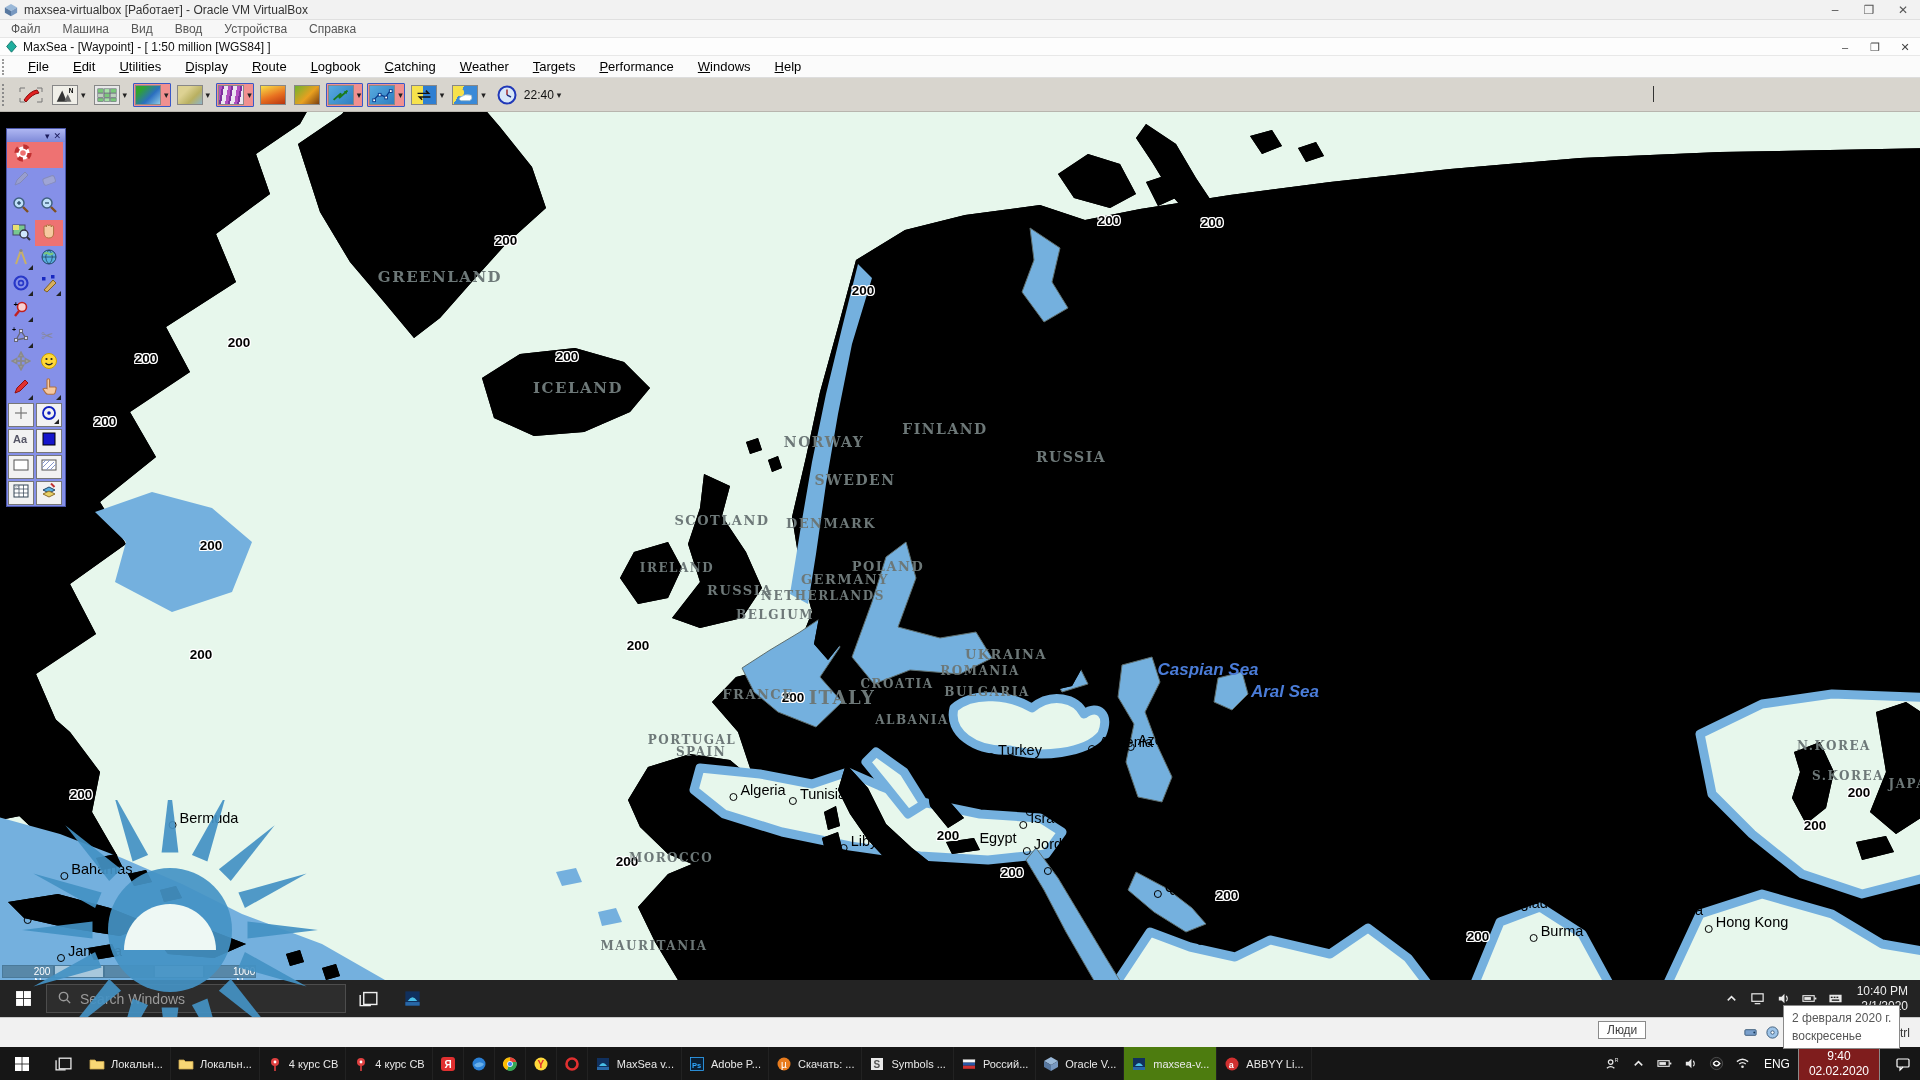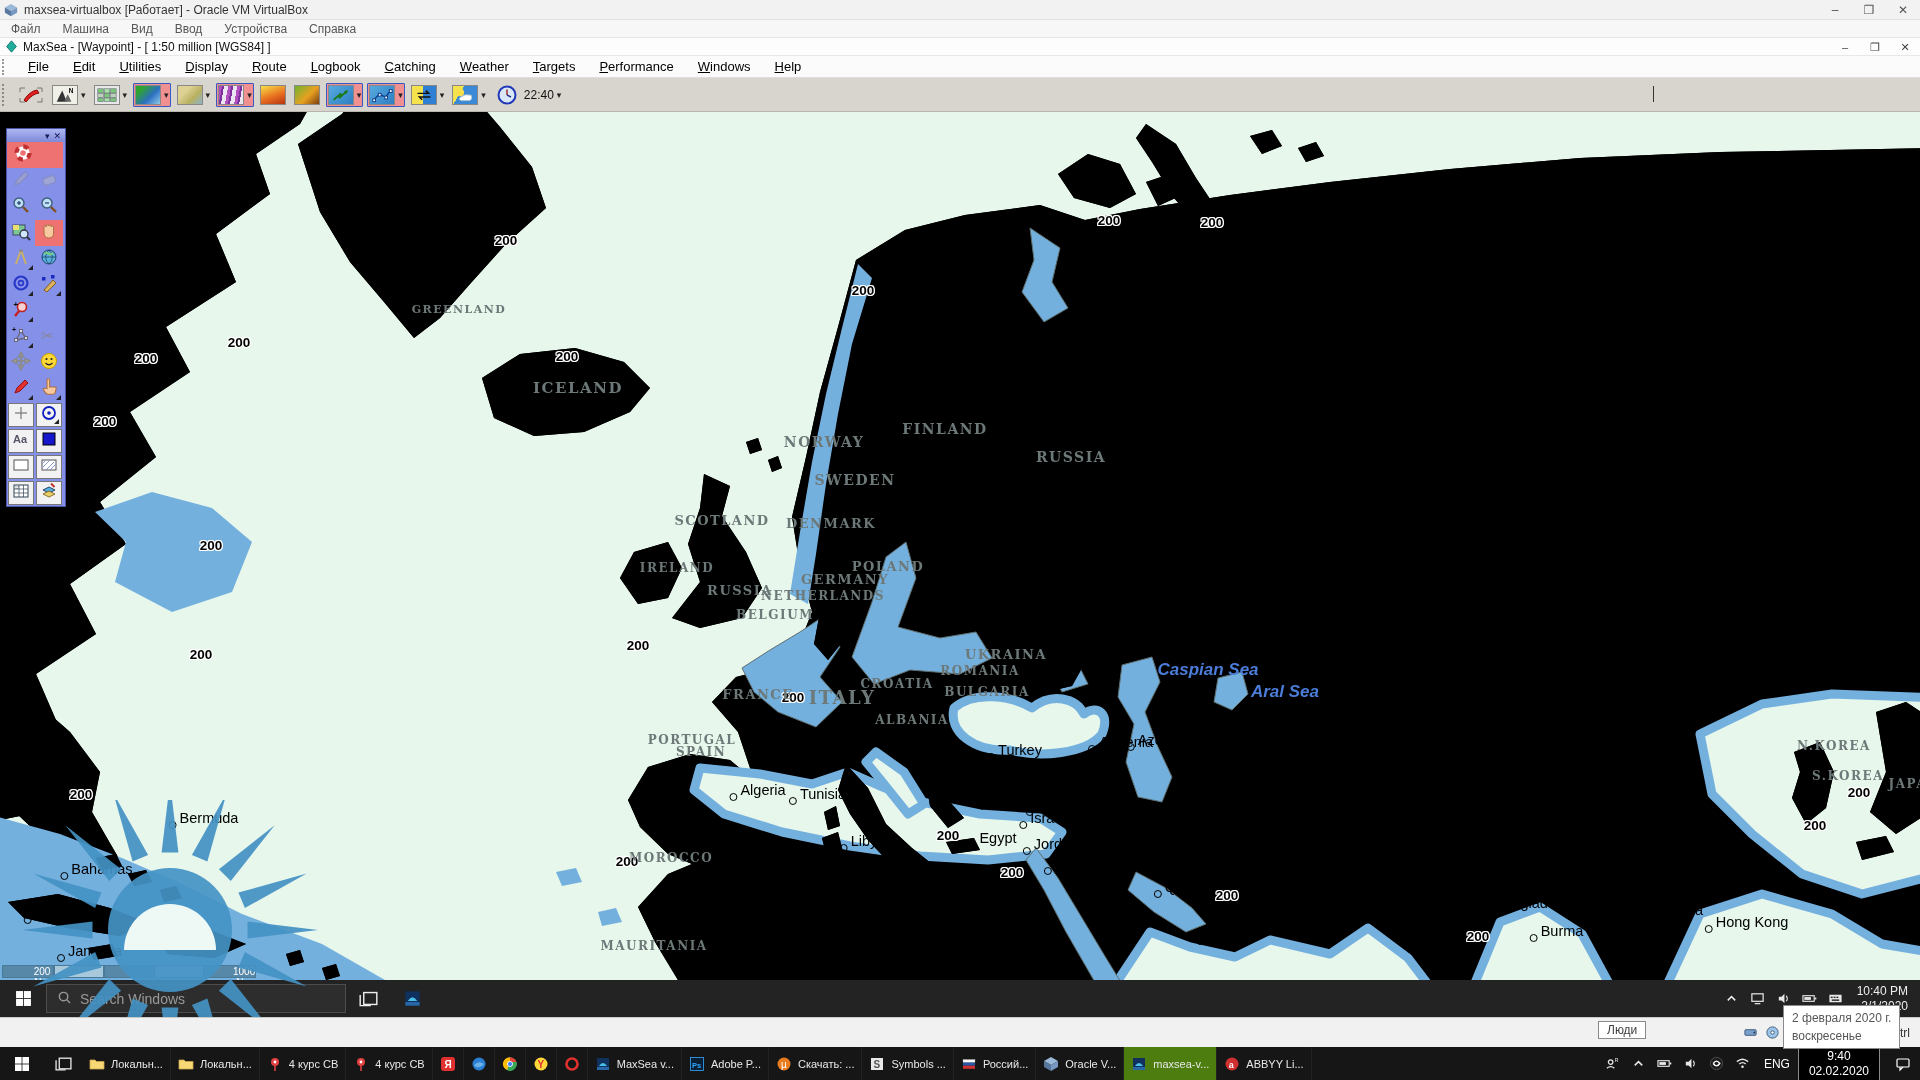--- a/index.html
+++ b/index.html
@@ -98,21 +98,21 @@
   .h-ticon{width:38px;height:100%;display:flex;align-items:center;justify-content:center;}
   .h-ticon svg{width:17px;height:17px;}
   .h-item{height:100%;display:flex;align-items:center;padding:0 7px;max-width:104px;box-sizing:border-box;border-right:1px solid #222;}
   .h-item.active{background:#4d7c0f;}
   .h-item svg{width:16px;height:16px;flex:0 0 16px;}
   .h-item .hlbl{color:#e8e8e8;font-size:11px;margin-left:6px;white-space:nowrap;overflow:hidden;}
   #host-tray{margin-left:auto;display:flex;align-items:center;height:100%;}
   #host-tray .tico{width:26px;display:flex;justify-content:center;}
   #host-tray .tico svg{width:15px;height:15px;}
   #host-lang{color:#fff;font-size:12px;margin:0 8px;}
-  #host-clock{background:#000000;border:1px solid #8a8a8a;color:#fff;font-size:12px;text-align:center;line-height:1.25;padding:1px 10px;margin-right:6px;}
+  #host-clock{background:#7f1d1d;border:1px solid #8a8a8a;color:#fff;font-size:12px;text-align:center;line-height:1.25;padding:1px 10px;margin-right:6px;}
   #host-bubble{width:34px;display:flex;justify-content:center;}
   #host-bubble svg{width:16px;height:16px;}
   
   #tt-date{position:absolute;left:1783px;top:1005px;background:#fff;border:1px solid #8a8a8a;color:#575757;font-size:12px;padding:3px 8px;line-height:1.5;z-index:70;white-space:nowrap;}
   #tt-people{position:absolute;left:1598px;top:1021px;background:#fff;border:1px solid #8a8a8a;color:#404040;font-size:12px;padding:1px 8px;z-index:70;}
 </style>
 </head>
 <body>
 
 <div id="screen">
@@ -347,21 +347,21 @@
         <div class="depth-label" style="left: 638px; top: 533px;">200</div>
         <div class="depth-label" style="left: 793px; top: 585px;">200</div>
         <div class="depth-label" style="left: 81px; top: 682px;">200</div>
         <div class="depth-label" style="left: 627px; top: 749px;">200</div>
         <div class="depth-label" style="left: 948px; top: 723px;">200</div>
         <div class="depth-label" style="left: 1012px; top: 760px;">200</div>
         <div class="depth-label" style="left: 1227px; top: 783px;">200</div>
         <div class="depth-label" style="left: 1478px; top: 824px;">200</div>
         <div class="depth-label" style="left: 1859px; top: 680px;">200</div>
         <div class="depth-label" style="left: 1815px; top: 713px;">200</div>
-        <div class="country-label" style="left: 459px; top: 165px; font-size: 11px; margin-top: 32px;">GREENLAND</div>
+        <div class="country-label" style="left: 440px; top: 165px; font-size: 15px;">GREENLAND</div>
         <div class="country-label" style="left: 578px; top: 276px; font-size: 15px;">ICELAND</div>
         <div class="country-label" style="left: 824px; top: 330px; font-size: 14px;">NORWAY</div>
         <div class="country-label" style="left: 855px; top: 368px; font-size: 14px;">SWEDEN</div>
         <div class="country-label" style="left: 945px; top: 317px; font-size: 14px;">FINLAND</div>
         <div class="country-label" style="left: 1071px; top: 345px; font-size: 14px;">RUSSIA</div>
         <div class="country-label" style="left: 722px; top: 408px; font-size: 13px;">SCOTLAND</div>
         <div class="country-label" style="left: 831px; top: 411px; font-size: 13px;">DENMARK</div>
         <div class="country-label" style="left: 677px; top: 456px; font-size: 12px;">IRELAND</div>
         <div class="country-label" style="left: 740px; top: 478px; font-size: 13px;">RUSSIA</div>
         <div class="country-label" style="left: 845px; top: 467px; font-size: 13px;">GERMANY</div>

